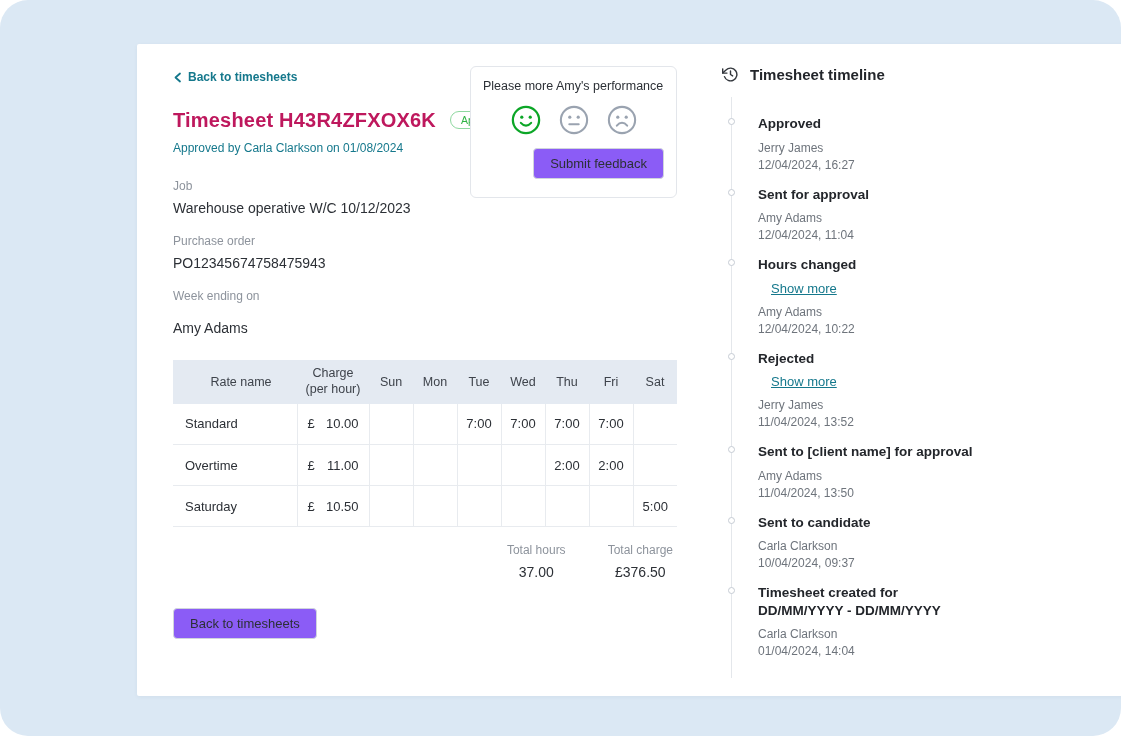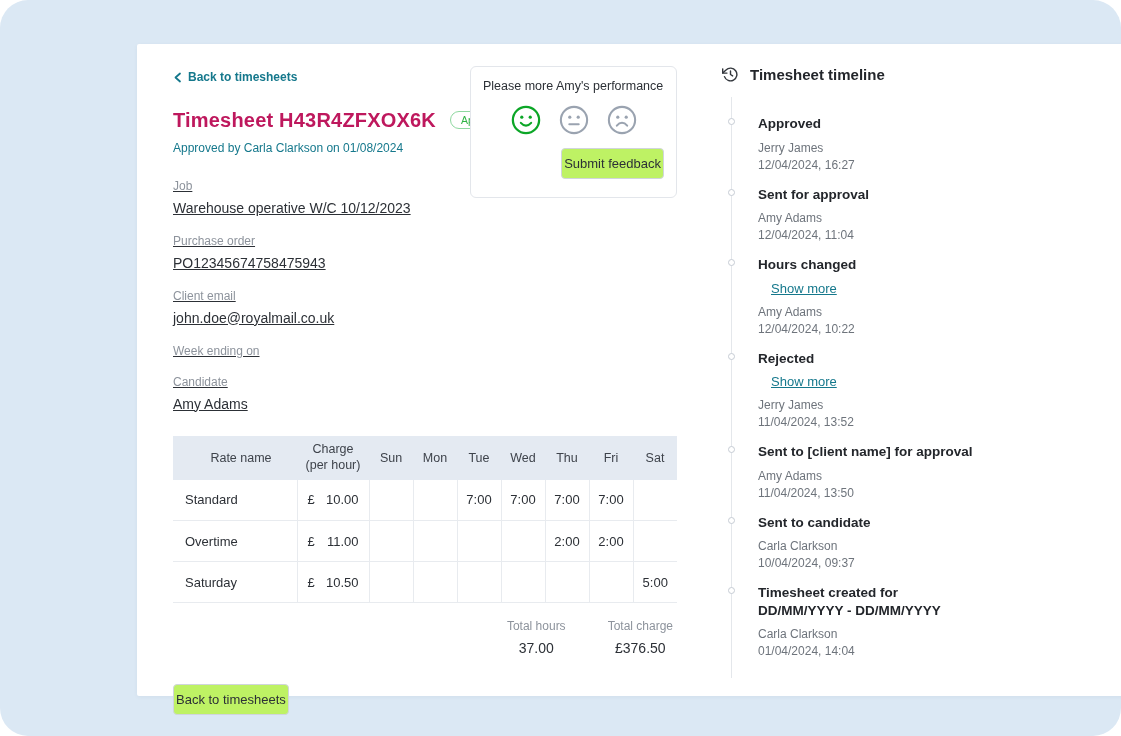--- a/index.html
+++ b/index.html
@@ -14,34 +14,34 @@
 
   .back-link { display: inline-flex; align-items: center; gap: 6px; margin-top: 26px; color: #15788c; font-size: 12px; font-weight: 700; cursor: pointer; text-decoration: none; }
   .back-link svg { display: block; }
 
   .title-row { display: flex; align-items: center; gap: 14px; margin-top: 22px; }
   .page-title { font-size: 20px; color: #be185d; letter-spacing: 0.2px; }
   .status-badge { font-size: 10.5px; color: #2fb344; border: 1px solid #8ed8a0; border-radius: 10px; padding: 2px 10px; background: #ffffff; }
 
   .approval-note { margin-top: 9px; font-size: 12px; color: #15788c; }
 
-  .fields { margin-top: 24px; text-decoration: underline; }
+  .fields { margin-top: 24px; }
   .field { margin-bottom: 17px; }
   .field-label { font-size: 12px; color: #8d939c; line-height: 14px; }
   .field-value { margin-top: 7px; font-size: 14px; color: #2c3036; line-height: 17px; }
 
   
   .feedback-card { position: absolute; top: 22px; right: 0; width: 207px; height: 132px; border: 1px solid #e3e6eb; border-radius: 6px; background: #fff; padding: 12px; }
   .feedback-title { font-size: 12.5px; color: #2c3036; }
   .faces { display: flex; justify-content: center; gap: 18px; margin-top: 12px; }
   .face-btn { background: none; border: none; padding: 0; cursor: pointer; line-height: 0; }
   .face-happy { color: #0ca627; }
   .face-neutral, .face-sad { color: #9aa3b0; }
   .feedback-actions { display: flex; justify-content: flex-end; margin-top: 13px; }
-  .btn { background: #bef264; border: 1px solid #d0d5dc; border-radius: 4px; color: #2c3036; font-size: 13px; font-family: "Liberation Sans", sans-serif; padding: 7px 2px; cursor: pointer; }
+  .btn { background: #8b5cf6; border: 1px solid #d0d5dc; border-radius: 4px; color: #2c3036; font-size: 13px; font-family: "Liberation Sans", sans-serif; padding: 7px 16px; cursor: pointer; }
 
   
   .rates-table { width: 504px; margin-top: 23px; border-collapse: collapse; table-layout: fixed; }
   .rates-table thead th { background: #e4eaf2; font-weight: 400; font-size: 12.5px; color: #3e434b; height: 44px; vertical-align: middle; }
   .rates-table thead th.h-rate { text-align: center; padding-left: 12px; }
   .rates-table thead th.h-charge { text-align: center; padding: 0 6px; line-height: 1.25; }
   .rates-table thead th.h-day { text-align: center; }
   .rates-table tbody td { height: 41px; border-bottom: 1px solid #e8ebef; font-size: 13px; color: #2c3036; }
   .rates-table tbody td + td { border-left: 1px solid #e8ebef; }
   .td-rate { padding-left: 12px; text-align: left; }
@@ -95,28 +95,23 @@
       <div class="fields">
         <div class="field">
           <div class="field-label">Job</div>
           <div class="field-value">Warehouse operative W/C 10/12/2023</div>
         </div>
         <div class="field">
           <div class="field-label">Purchase order</div>
           <div class="field-value">PO12345674758475943</div>
         </div>
         <div class="field">
-          <div class="field-label">Client email</div>
-          <div class="field-value">john.doe@royalmail.co.uk</div>
+          <div class="field-label">Week ending on</div>
         </div>
         <div class="field">
-          <div class="field-label">Week ending on</div>
-        </div>
-        <div class="field">
-          <div class="field-label">Candidate</div>
           <div class="field-value">Amy Adams</div>
         </div>
       </div>
 
       
       <table class="rates-table">
         <colgroup>
           <col style="width:124px">
             <col style="width:72px">
           <col style="width:44px">

